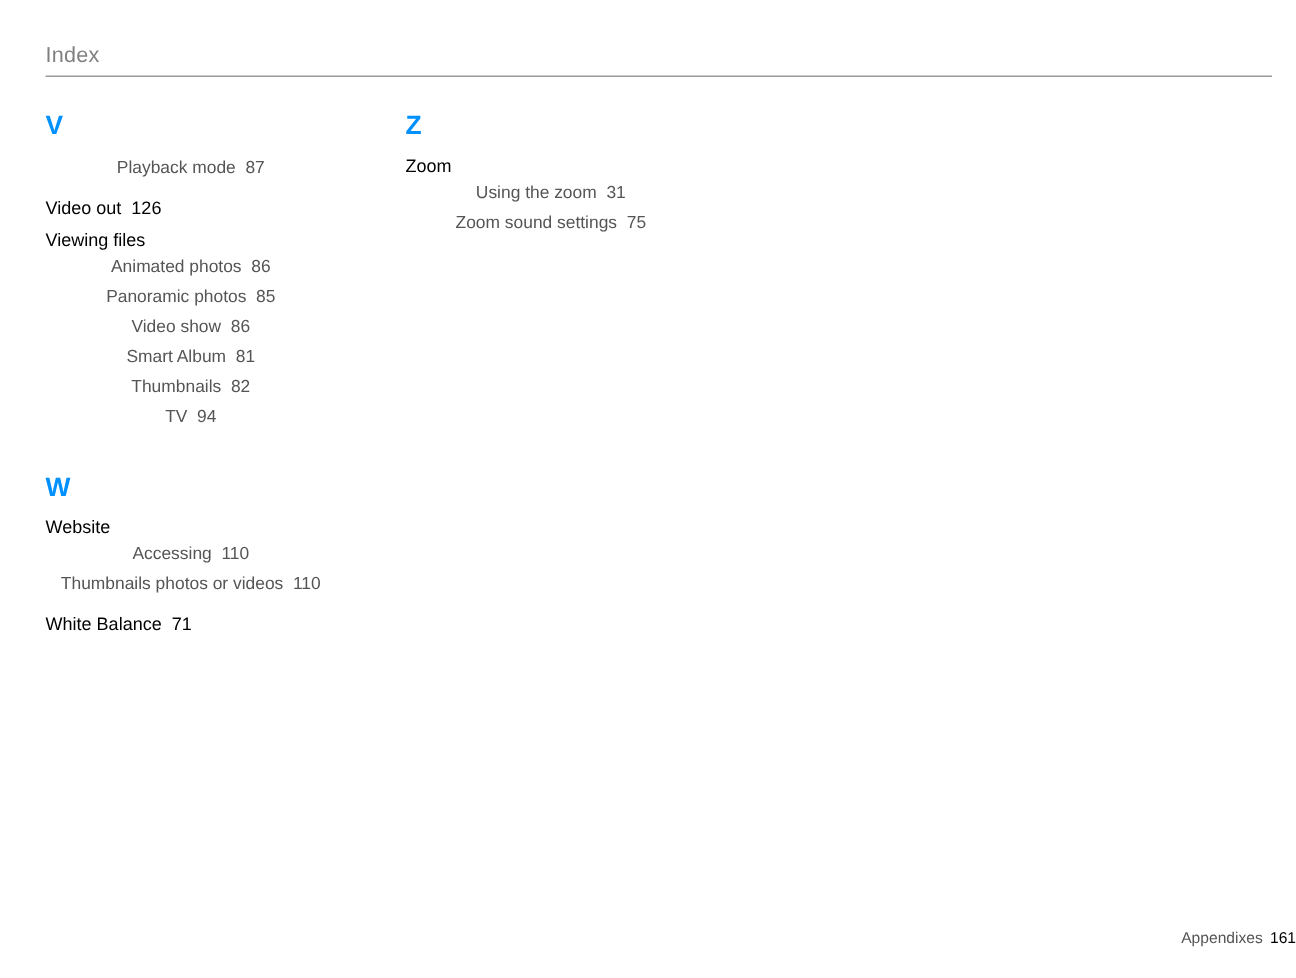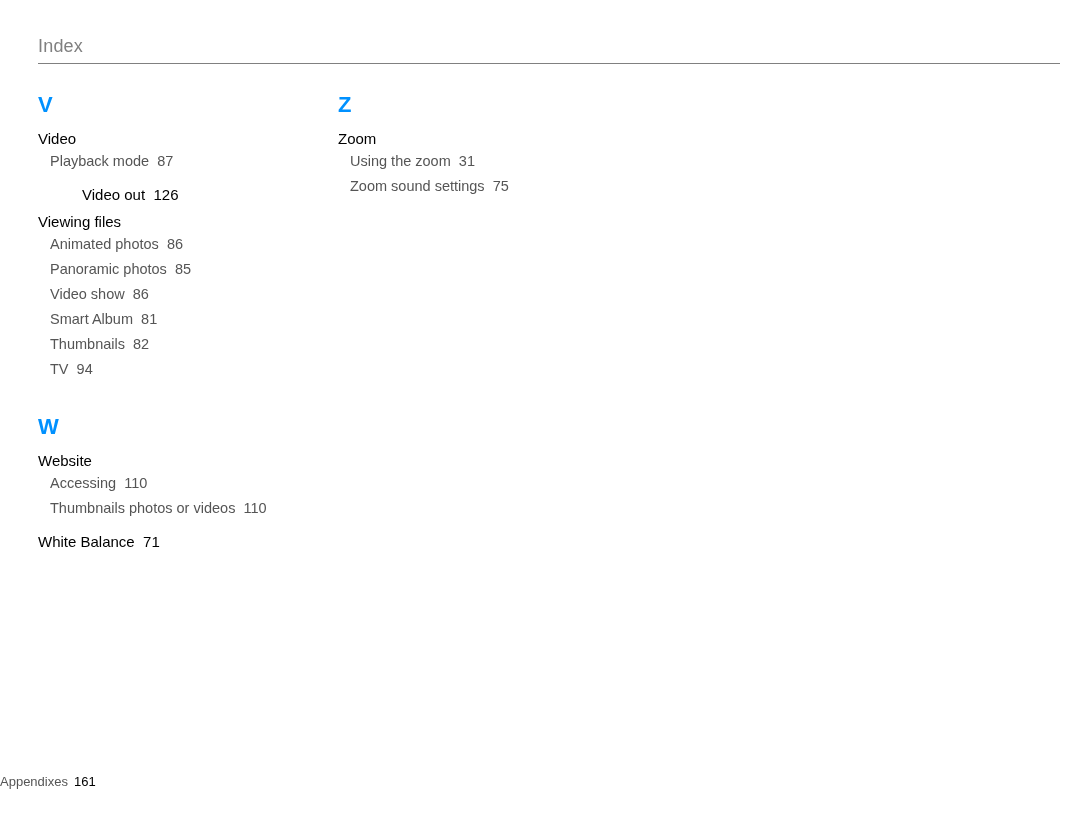--- a/index.html
+++ b/index.html
@@ -5,48 +5,47 @@
     * { margin: 0; padding: 0; box-sizing: border-box; }
     html, body { width: 1080px; height: 815px; background: #ffffff; font-family: Arial, Helvetica, sans-serif; color: #000; }
     .page { position: relative; width: 100%; height: 100%; padding: 36px 20px 20px 38px; }
     .header-title { font-size: 18px; color: #808080; font-weight: 400; letter-spacing: 0.2px; }
     .hr { border: none; border-top: 1px solid #808080; margin-top: 6px; }
     .columns { display: flex; gap: 70px; margin-top: 28px; }
     .col { width: 230px; }
     .letter { color: #0091ff; font-size: 22px; font-weight: 700; margin-bottom: 12px; }
     .topic { font-size: 15px; color: #000; margin-top: 8px; margin-bottom: 2px; font-weight: 400; }
     .topic .pg { color: #000; }
-    .sub { font-size: 14.5px; color: #555; margin-top: 4px; margin-left: 12px; line-height: 1.45; }
+    .sub { font-size: 14.5px; color: #555; margin-top: 4px; margin-left: 12px; line-height: 1.45; text-align: center; }
     .sub .pg { color: #555; }
     .block { margin-bottom: 2px; }
     .section-gap { margin-top: 34px; }
-    .footer { position: absolute; left: 0; right: 0; bottom: 26px; text-align: left; font-size: 13px; color: #555; }
+    .footer { position: absolute; left: 0; right: 0; bottom: 26px; text-align: right; font-size: 13px; color: #555; }
     .footer .num { margin-left: 6px; color: #000; }
   </style>
 </head>
 <body>
 
 <div class="page">
   <div class="header-title">Index</div>
   <hr class="hr">
 
   <div class="columns">
 
     <div class="col">
 
       <div class="letter">V</div>
 
       <div class="block">
-        <div class="topic">Video</div>
         <div class="sub">
           <span>Playback mode</span>&nbsp;&nbsp;<span class="pg">87</span>
         </div>
       </div>
 
-      <div class="topic" style="margin-top:14px;margin-left:44px;">
+      <div class="topic" style="margin-top:14px;">
         <span>Video out</span>&nbsp;&nbsp;<span class="pg">126</span>
       </div>
 
       <div class="block" style="margin-top:10px;">
         <div class="topic">Viewing files</div>
         <div class="sub">
           <span>Animated photos</span>&nbsp;&nbsp;<span class="pg">86</span>
         </div>
         <div class="sub">
           <span>Panoramic photos</span>&nbsp;&nbsp;<span class="pg">85</span>

